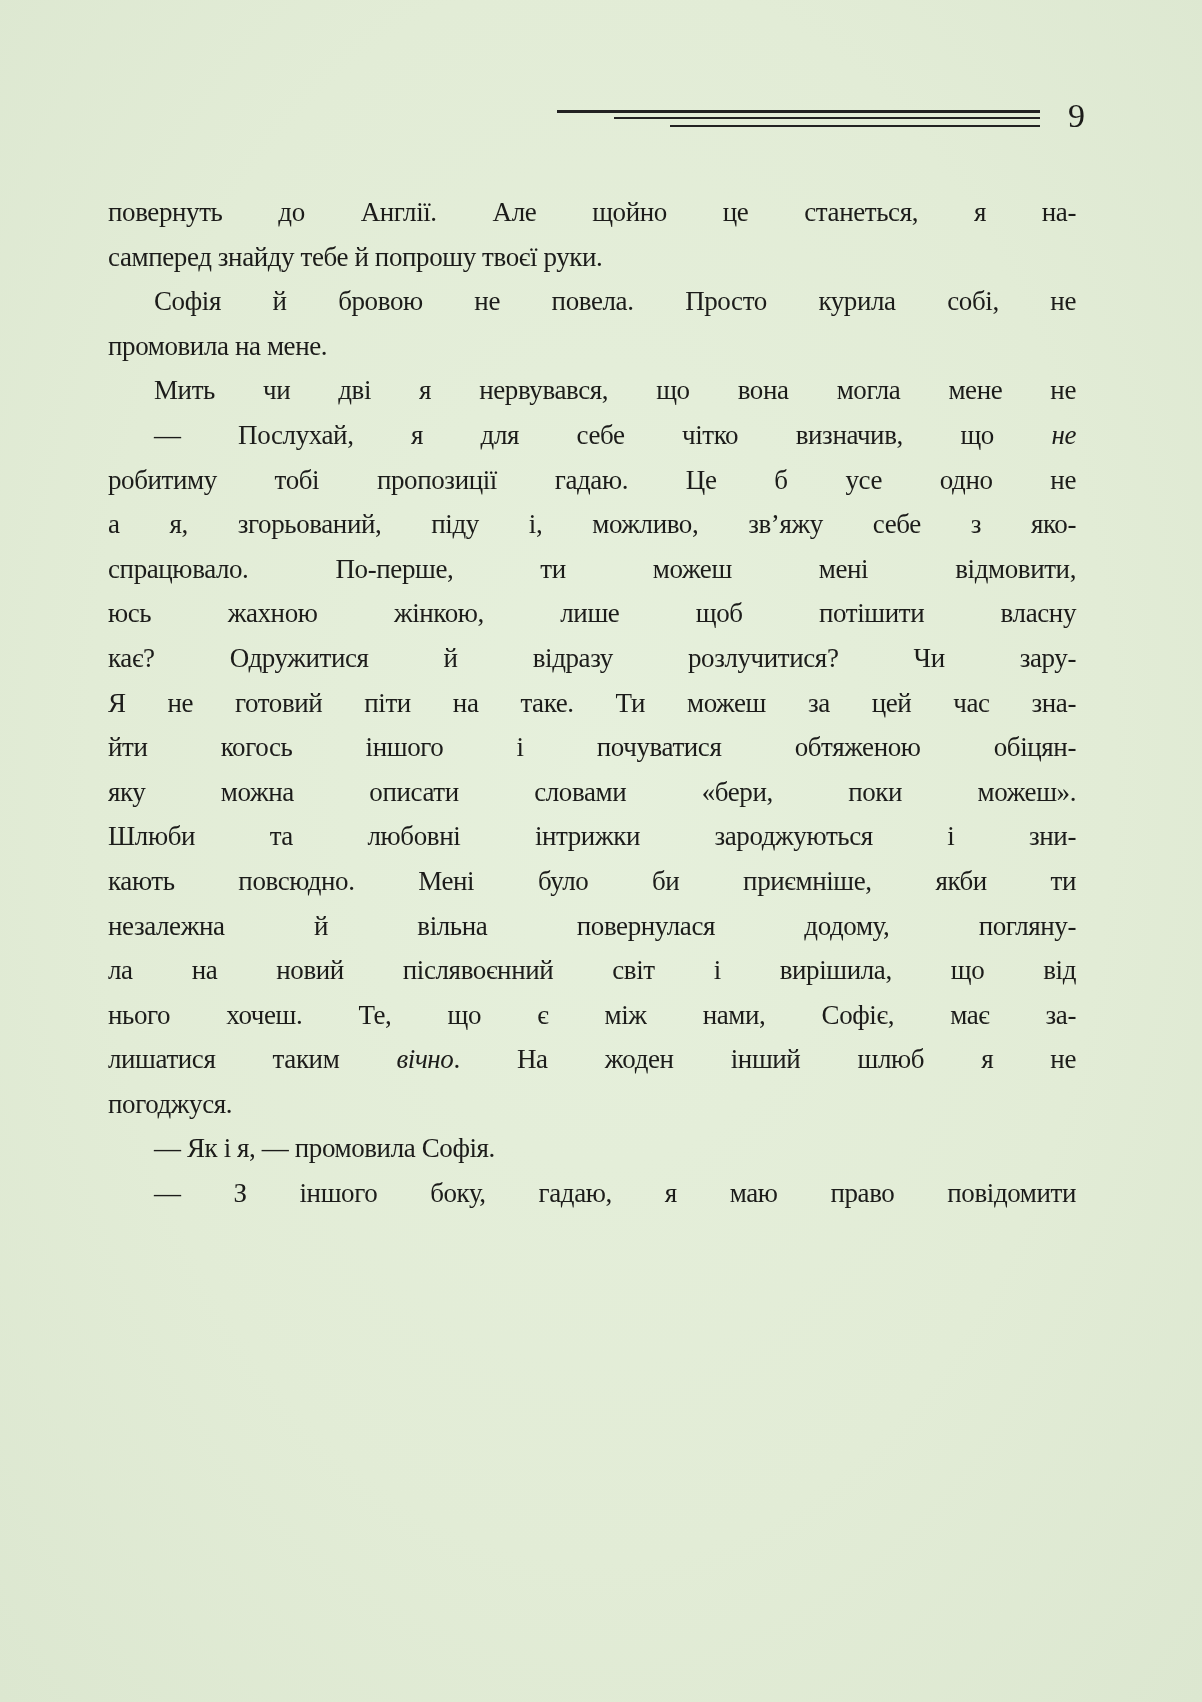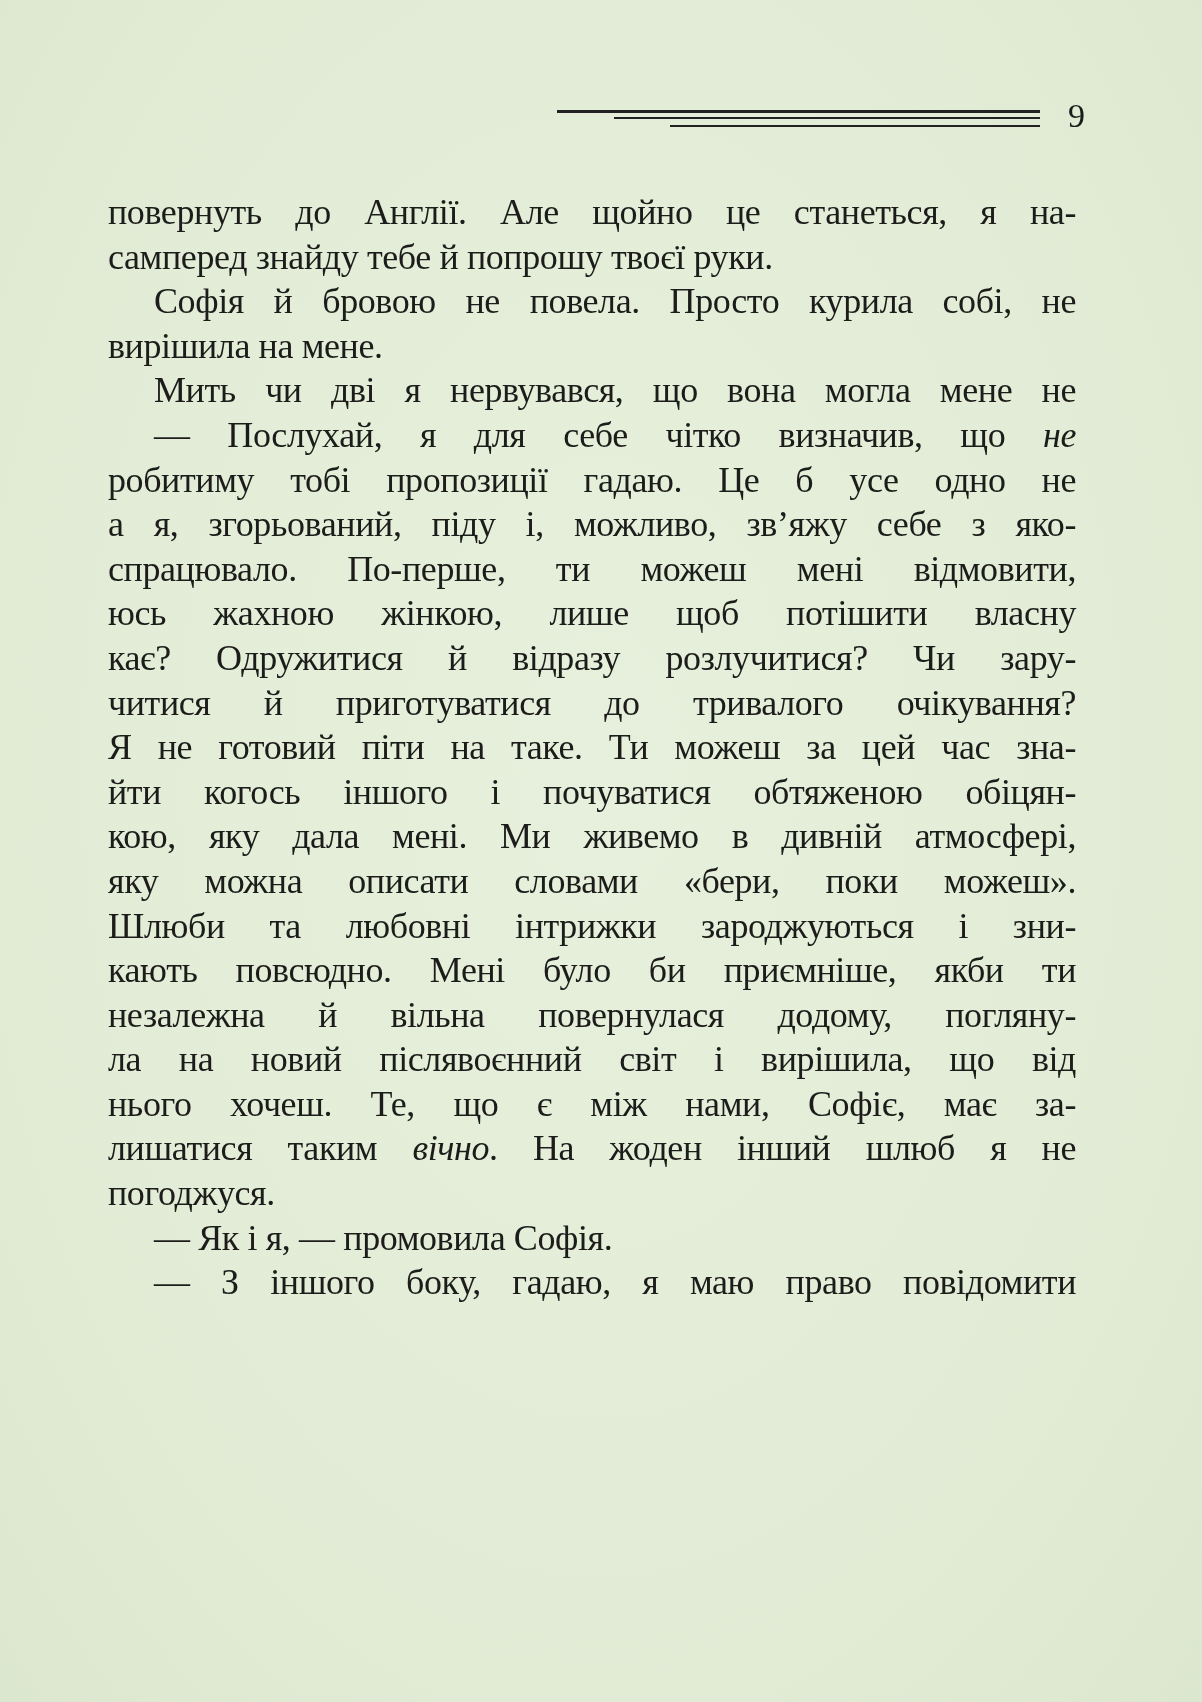--- a/index.html
+++ b/index.html
@@ -46,21 +46,21 @@
     }
     .text-block {
       position: absolute;
       left: 108px;
       top: 190px;
       width: 968px;
     }
     .line {
       height: 44.6px;
       line-height: 44.6px;
-      font-size: 36px;
+      font-size: 27px;
       white-space: nowrap;
       letter-spacing: -0.4px;
       transform-origin: left center;
     }
     .line.justify {
       text-align: justify;
       text-align-last: justify;
     }
     .line.indent { padding-left: 46px; }
     em { }
@@ -74,32 +74,30 @@
     <div class="rule r1"></div>
     <div class="rule r2"></div>
     <div class="rule r3"></div>
     <div class="page-number">9</div>
   </div>
 
   <div class="text-block" id="text-block">
       <div class="line justify">повернуть до Англії. Але щойно це станеться, я на-</div>
       <div class="line">самперед знайду тебе й попрошу твоєї руки.</div>
       <div class="line justify indent">Софія й бровою не повела. Просто курила собі, не</div>
-      <div class="line">вирішила на мене.</div>
+      <div class="line">промовила на мене.</div>
       <div class="line justify indent">Мить чи дві я нервувався, що вона могла мене не</div>
       <div class="line justify indent" style="white-space: normal;"><span>— Послухай, я для себе чітко визначив, що </span><em>не</em><span></span></div>
       <div class="line justify">робитиму тобі пропозиції гадаю. Це б усе одно не</div>
       <div class="line justify">а я, згорьований, піду і, можливо, зв’яжу себе з яко-</div>
       <div class="line justify">спрацювало. По-перше, ти можеш мені відмовити,</div>
       <div class="line justify">юсь жахною жінкою, лише щоб потішити власну</div>
       <div class="line justify">кає? Одружитися й відразу розлучитися? Чи зару-</div>
-      <div class="line justify">читися й приготуватися до тривалого очікування?</div>
       <div class="line justify">Я не готовий піти на таке. Ти можеш за цей час зна-</div>
       <div class="line justify">йти когось іншого і почуватися обтяженою обіцян-</div>
-      <div class="line justify">кою, яку дала мені. Ми живемо в дивній атмосфері,</div>
       <div class="line justify">яку можна описати словами «бери, поки можеш».</div>
       <div class="line justify">Шлюби та любовні інтрижки зароджуються і зни-</div>
       <div class="line justify">кають повсюдно. Мені було би приємніше, якби ти</div>
       <div class="line justify">незалежна й вільна повернулася додому, погляну-</div>
       <div class="line justify">ла на новий післявоєнний світ і вирішила, що від</div>
       <div class="line justify">нього хочеш. Те, що є між нами, Софіє, має за-</div>
       <div class="line justify" style="white-space: normal;"><span>лишатися таким </span><em>вічно</em><span>. На жоден інший шлюб я не</span></div>
       <div class="line">погоджуся.</div>
       <div class="line indent">— Як і я, — промовила Софія.</div>
       <div class="line justify indent">— З іншого боку, гадаю, я маю право повідомити</div>

